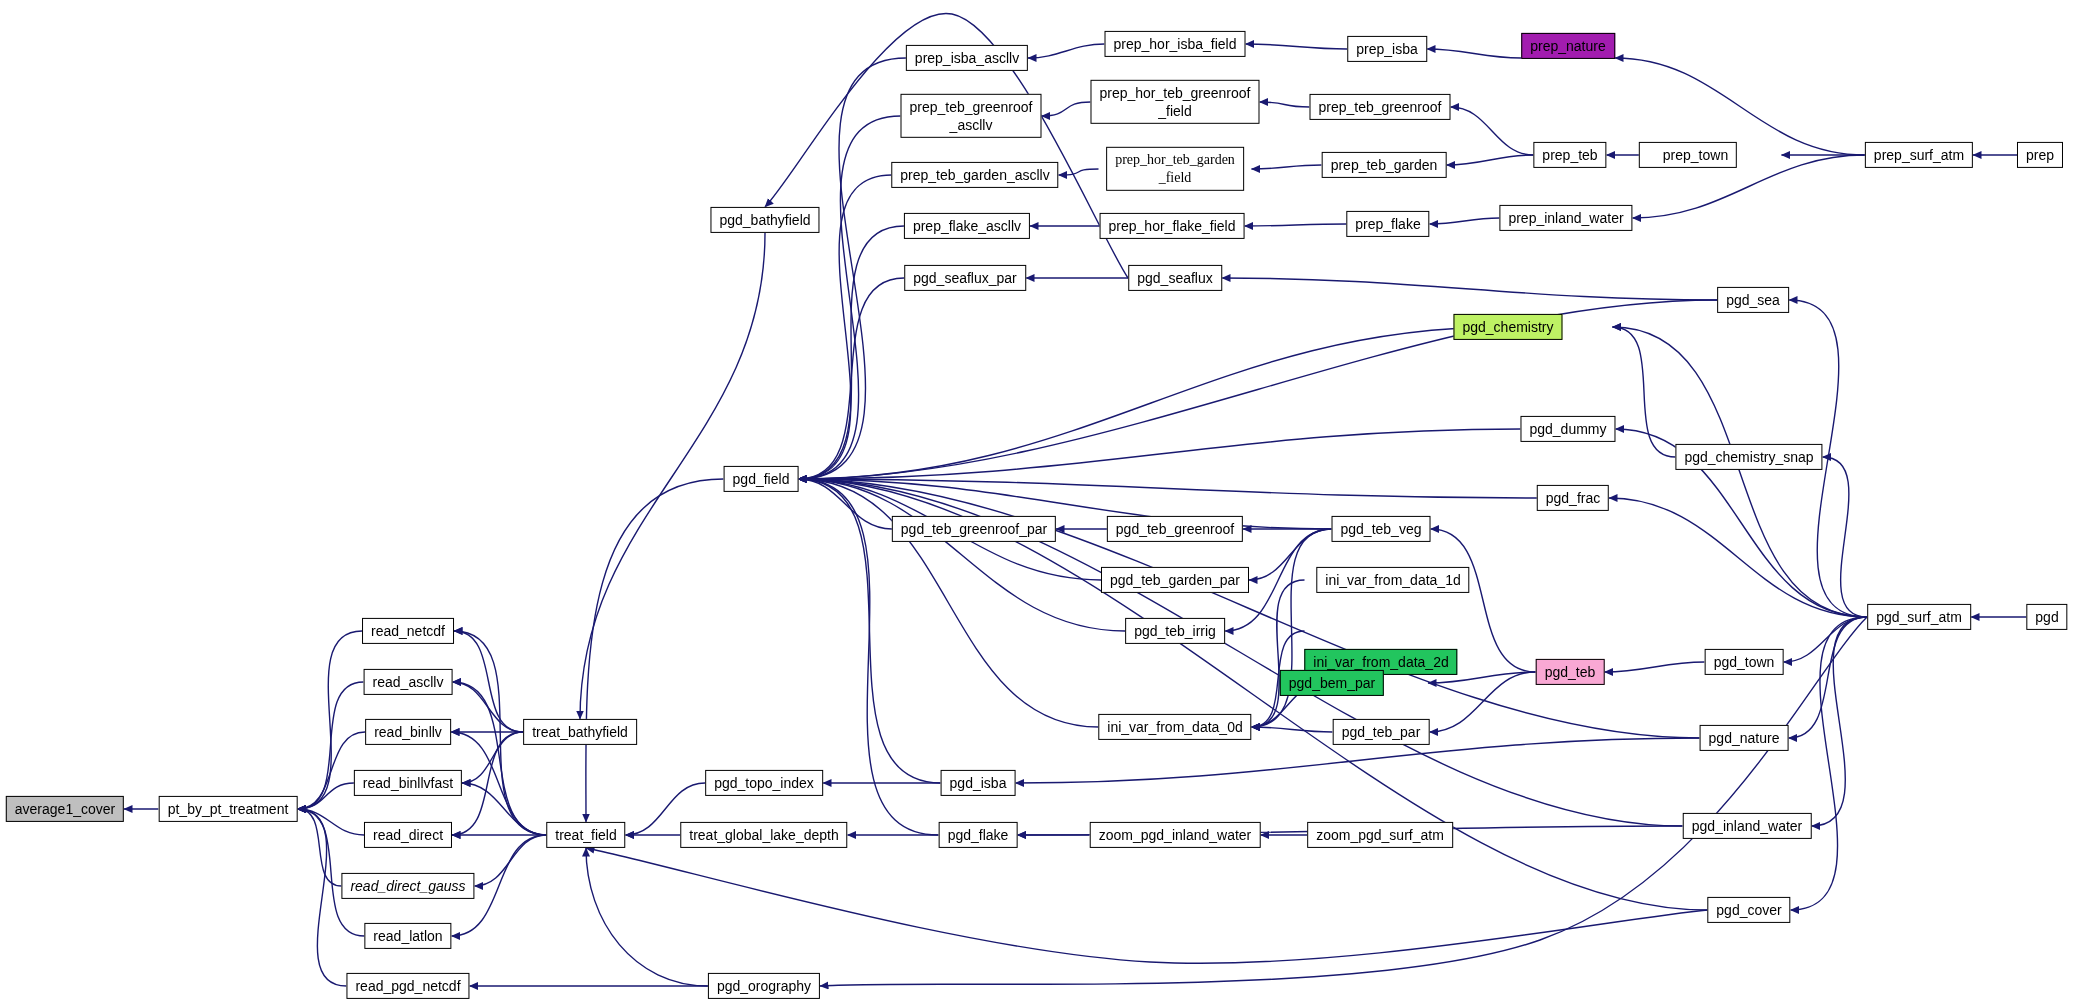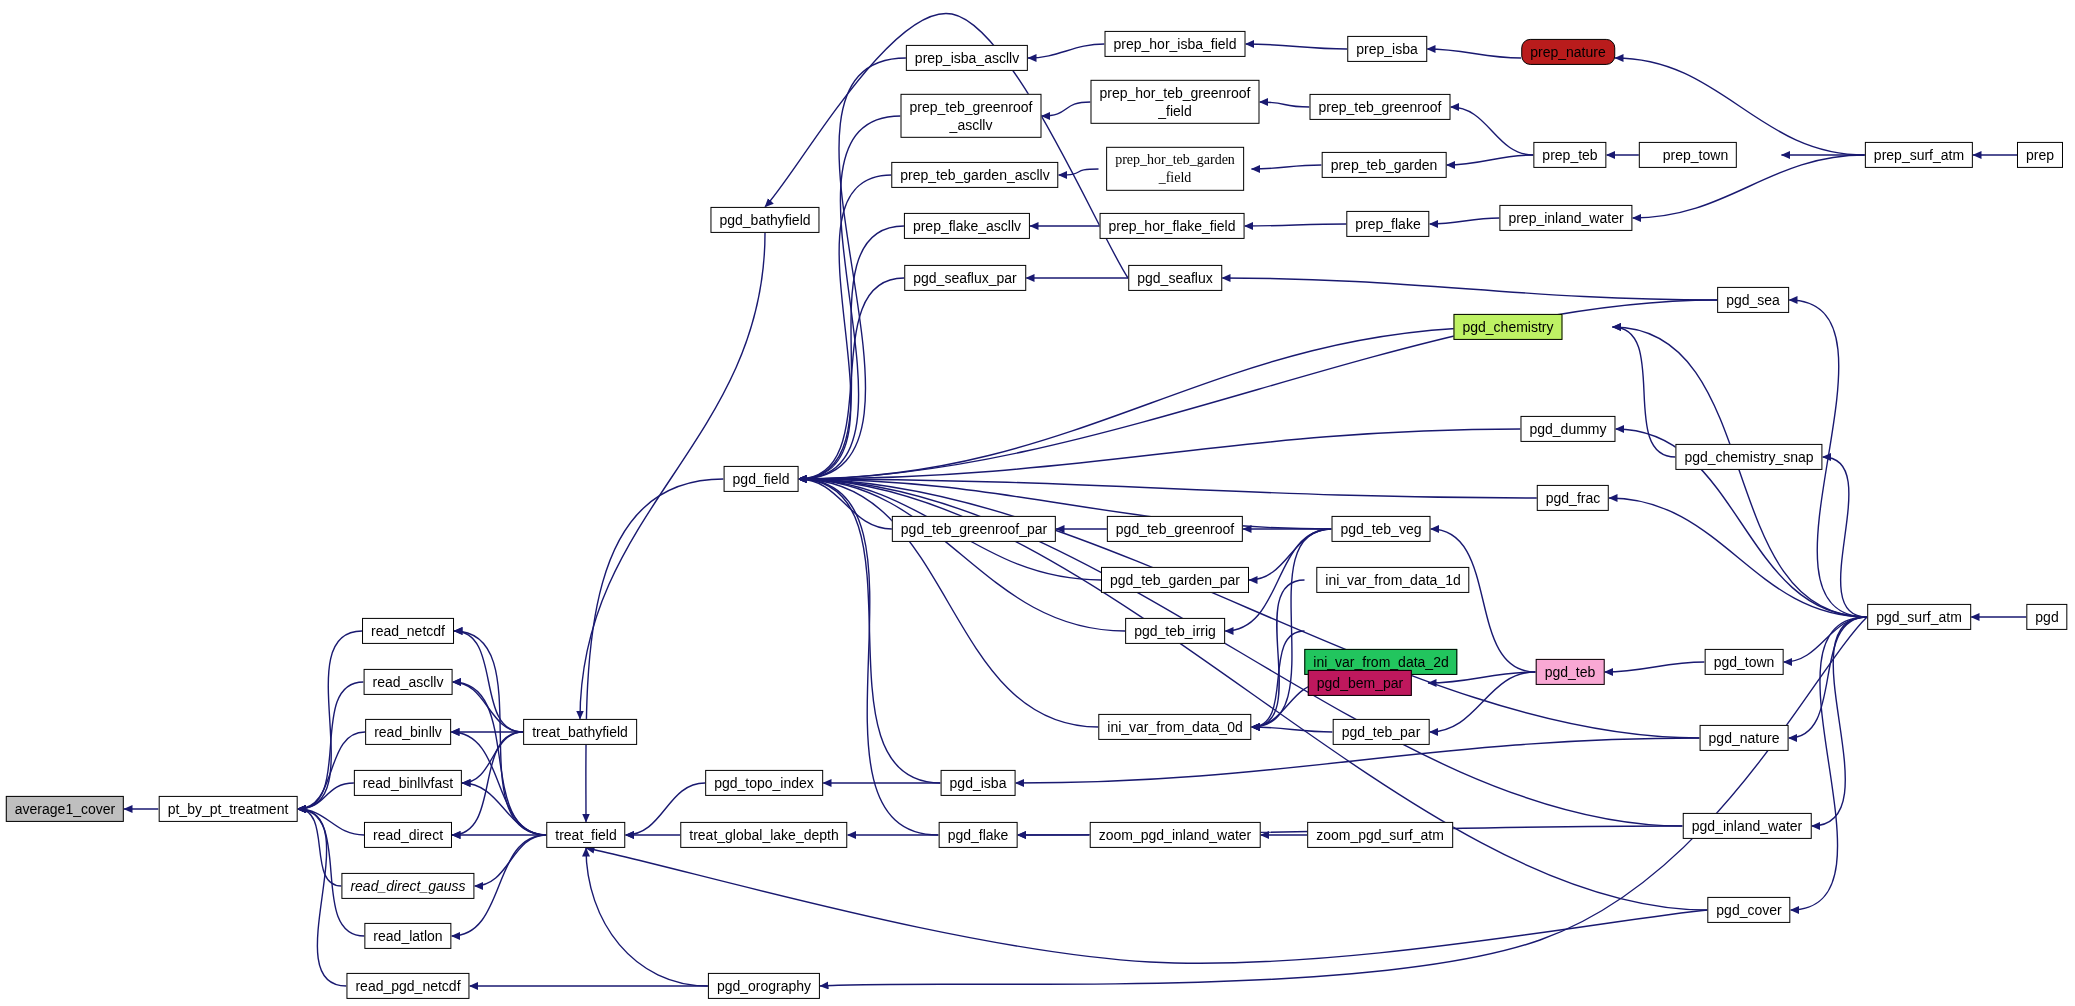--- a/index.html
+++ b/index.html
@@ -180,40 +180,40 @@
       <div class="node" style="left: 1175px; top: 102px; background: rgb(255, 255, 255); border-color: rgb(0, 0, 0);">prep_hor_teb_greenroof
 _field</div>
       <div class="node" style="left: 1175px; top: 169px; background: rgb(255, 255, 255); border-color: rgb(0, 0, 0); font-family: Liberation Serif, serif;">prep_hor_teb_garden
 _field</div>
       <div class="node" style="left: 1172px; top: 226px; background: rgb(255, 255, 255); border-color: rgb(0, 0, 0);">prep_hor_flake_field</div>
       <div class="node" style="left: 1175px; top: 278px; background: rgb(255, 255, 255); border-color: rgb(0, 0, 0);">pgd_seaflux</div>
       <div class="node" style="left: 1387px; top: 49px; background: rgb(255, 255, 255); border-color: rgb(0, 0, 0);">prep_isba</div>
       <div class="node" style="left: 1380px; top: 107px; background: rgb(255, 255, 255); border-color: rgb(0, 0, 0);">prep_teb_greenroof</div>
       <div class="node" style="left: 1384px; top: 165px; background: rgb(255, 255, 255); border-color: rgb(0, 0, 0);">prep_teb_garden</div>
       <div class="node" style="left: 1388px; top: 224px; background: rgb(255, 255, 255); border-color: rgb(0, 0, 0);">prep_flake</div>
-      <div class="node" style="left: 1568px; top: 52px; background: #b91c1c; border-color: rgb(0, 0, 0); border-radius: 9px;">prep_nature</div>
+      <div class="node" style="left: 1568px; top: 46px; background: #a21caf; border-color: rgb(0, 0, 0);">prep_nature</div>
       <div class="node" style="left: 1570px; top: 155px; background: rgb(255, 255, 255); border-color: rgb(0, 0, 0);">prep_teb</div>
       <div class="node" style="left: 1566px; top: 218px; background: rgb(255, 255, 255); border-color: rgb(0, 0, 0);">prep_inland_water</div>
       <div class="node" style="left: 1688px; top: 155px; background: rgb(255, 255, 255); border-color: rgb(0, 0, 0); padding-left: 23px;">prep_town</div>
       <div class="node" style="left: 1919px; top: 155px; background: rgb(255, 255, 255); border-color: rgb(0, 0, 0);">prep_surf_atm</div>
       <div class="node" style="left: 2040px; top: 155px; background: rgb(255, 255, 255); border-color: rgb(0, 0, 0);">prep</div>
       <div class="node" style="left: 1753px; top: 300px; background: rgb(255, 255, 255); border-color: rgb(0, 0, 0);">pgd_sea</div>
       <div class="node" style="left: 1508px; top: 327px; background: #bef264; border-color: rgb(0, 0, 0);">pgd_chemistry</div>
       <div class="node" style="left: 1568px; top: 429px; background: rgb(255, 255, 255); border-color: rgb(0, 0, 0);">pgd_dummy</div>
       <div class="node" style="left: 1749px; top: 457px; background: rgb(255, 255, 255); border-color: rgb(0, 0, 0);">pgd_chemistry_snap</div>
       <div class="node" style="left: 1573px; top: 498px; background: rgb(255, 255, 255); border-color: rgb(0, 0, 0);">pgd_frac</div>
       <div class="node" style="left: 974px; top: 529px; background: rgb(255, 255, 255); border-color: rgb(0, 0, 0);">pgd_teb_greenroof_par</div>
       <div class="node" style="left: 1175px; top: 529px; background: rgb(255, 255, 255); border-color: rgb(0, 0, 0);">pgd_teb_greenroof</div>
       <div class="node" style="left: 1381px; top: 529px; background: rgb(255, 255, 255); border-color: rgb(0, 0, 0);">pgd_teb_veg</div>
       <div class="node" style="left: 1175px; top: 580px; background: rgb(255, 255, 255); border-color: rgb(0, 0, 0);">pgd_teb_garden_par</div>
       <div class="node" style="left: 1381px; top: 580px; background: rgb(255, 255, 255); border-color: rgb(0, 0, 0); margin-left: 12px;">ini_var_from_data_1d</div>
       <div class="node" style="left: 1175px; top: 631px; background: rgb(255, 255, 255); border-color: rgb(0, 0, 0);">pgd_teb_irrig</div>
       <div class="node" style="left: 1381px; top: 662px; background: #22c55e; border-color: rgb(0, 0, 0); text-align: center;">ini_var_from_data_2d</div>
       <div class="node" style="left: 1175px; top: 727px; background: rgb(255, 255, 255); border-color: rgb(0, 0, 0);">ini_var_from_data_0d</div>
-      <div class="node" style="left: 1360px; top: 683px; background: #be185d; border-color: rgb(0, 0, 0);">pgd_bem_par</div>
+      <div class="node" style="left: 1332px; top: 683px; background: #22c55e; border-color: rgb(0, 0, 0);">pgd_bem_par</div>
       <div class="node" style="left: 1381px; top: 732px; background: rgb(255, 255, 255); border-color: rgb(0, 0, 0);">pgd_teb_par</div>
       <div class="node" style="left: 1570px; top: 672px; background: #f9a8d4; border-color: rgb(0, 0, 0);">pgd_teb</div>
       <div class="node" style="left: 1744px; top: 662px; background: rgb(255, 255, 255); border-color: rgb(0, 0, 0);">pgd_town</div>
       <div class="node" style="left: 1919px; top: 617px; background: rgb(255, 255, 255); border-color: rgb(0, 0, 0);">pgd_surf_atm</div>
       <div class="node" style="left: 2047px; top: 617px; background: rgb(255, 255, 255); border-color: rgb(0, 0, 0);">pgd</div>
       <div class="node" style="left: 1744px; top: 738px; background: rgb(255, 255, 255); border-color: rgb(0, 0, 0);">pgd_nature</div>
       <div class="node" style="left: 764px; top: 783px; background: rgb(255, 255, 255); border-color: rgb(0, 0, 0);">pgd_topo_index</div>
       <div class="node" style="left: 978px; top: 783px; background: rgb(255, 255, 255); border-color: rgb(0, 0, 0);">pgd_isba</div>
       <div class="node" style="left: 764px; top: 835px; background: rgb(255, 255, 255); border-color: rgb(0, 0, 0);">treat_global_lake_depth</div>
       <div class="node" style="left: 978px; top: 835px; background: rgb(255, 255, 255); border-color: rgb(0, 0, 0);">pgd_flake</div>

